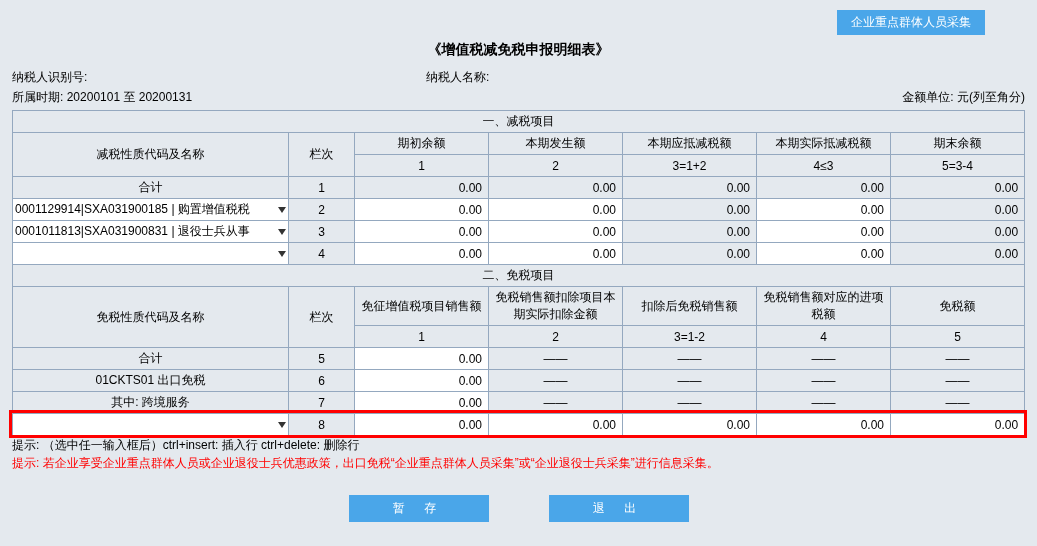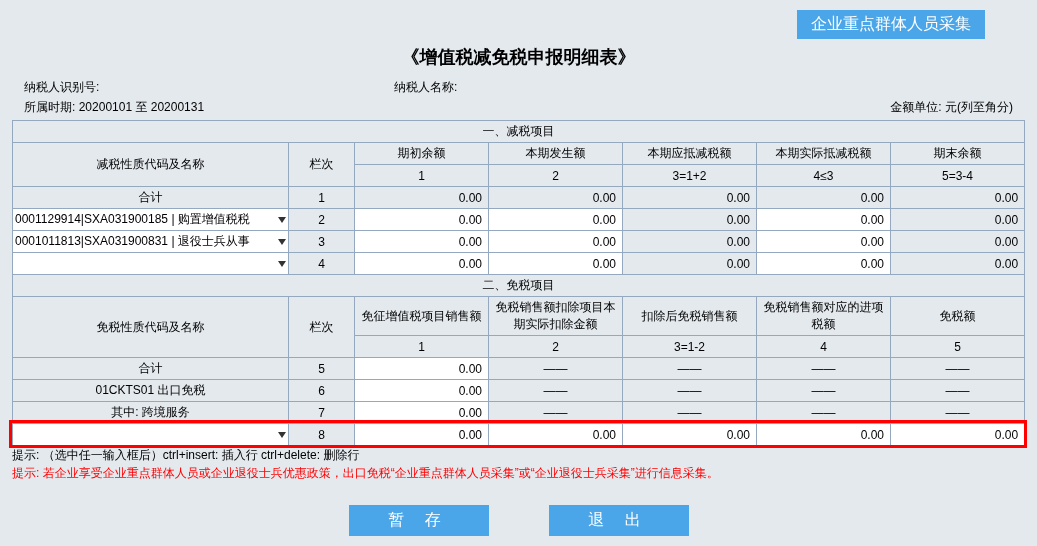--- a/index.html
+++ b/index.html
@@ -16,33 +16,34 @@
     justify-content: flex-end;
     gap: 24px;
     margin-bottom: 4px;
     padding-right: 40px;
   }
   .blue-btn {
     background: #4aa6e9;
     color: #fff;
     border: none;
     padding: 4px 14px;
-    font-size: 16px;
+    font-size: 12px;
     cursor: pointer;
     font-family: inherit;
   }
   .form-title {
     text-align: center;
-    font-size: 18px;
+    font-size: 14px;
     font-weight: bold;
     margin: 6px 0 10px 0;
   }
   .info-row {
     display: flex;
-    margin: 3px 12px;
+    margin: 3px 0;
+    gap: 44px;
   }
   .info-left { width: 370px; }
   .info-mid { width: 380px; }
   .info-right { flex: 1; text-align: right; }
 
   table.data {
     width: 100%;
     border-collapse: collapse;
     table-layout: fixed;
     margin-top: 4px;

